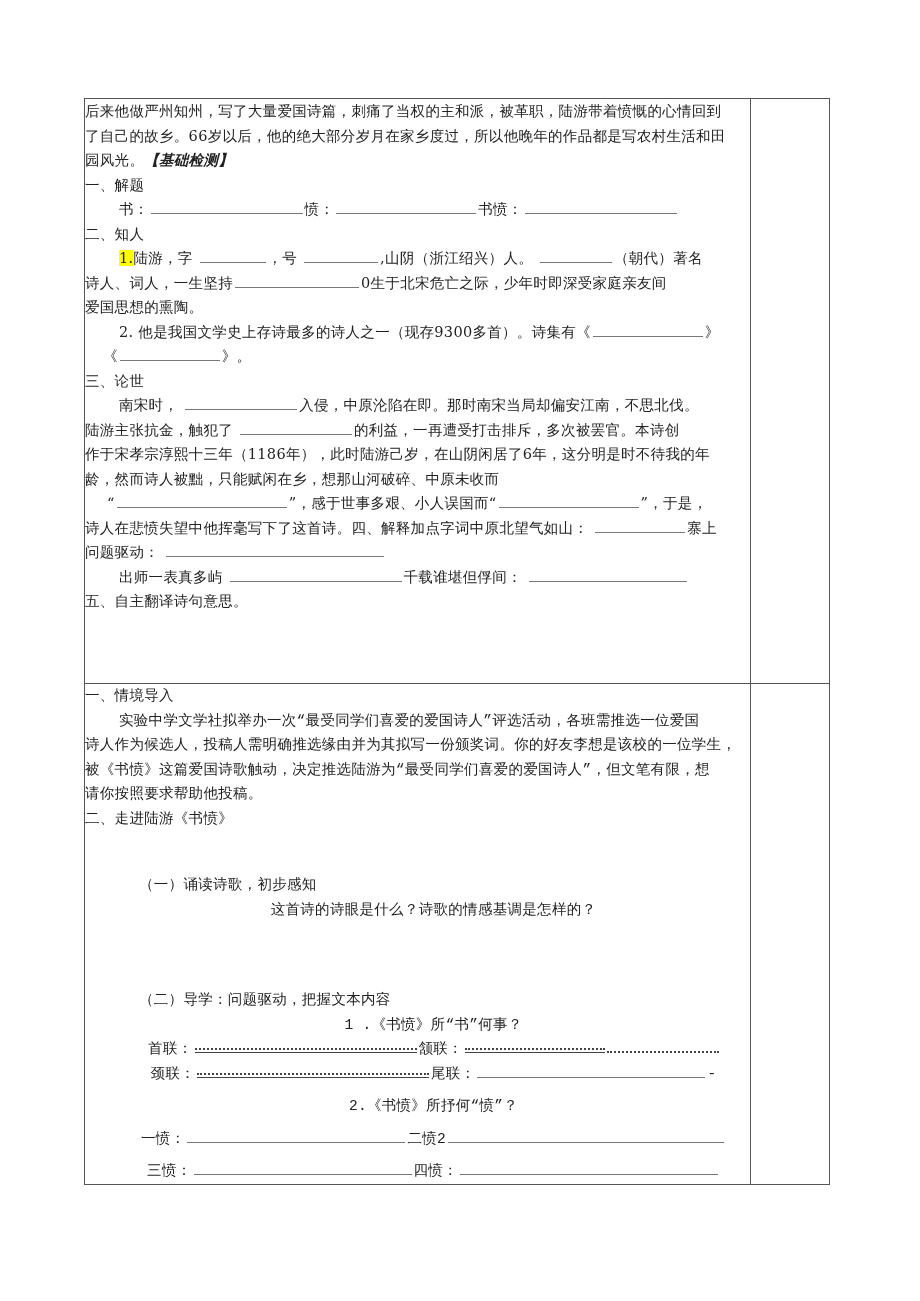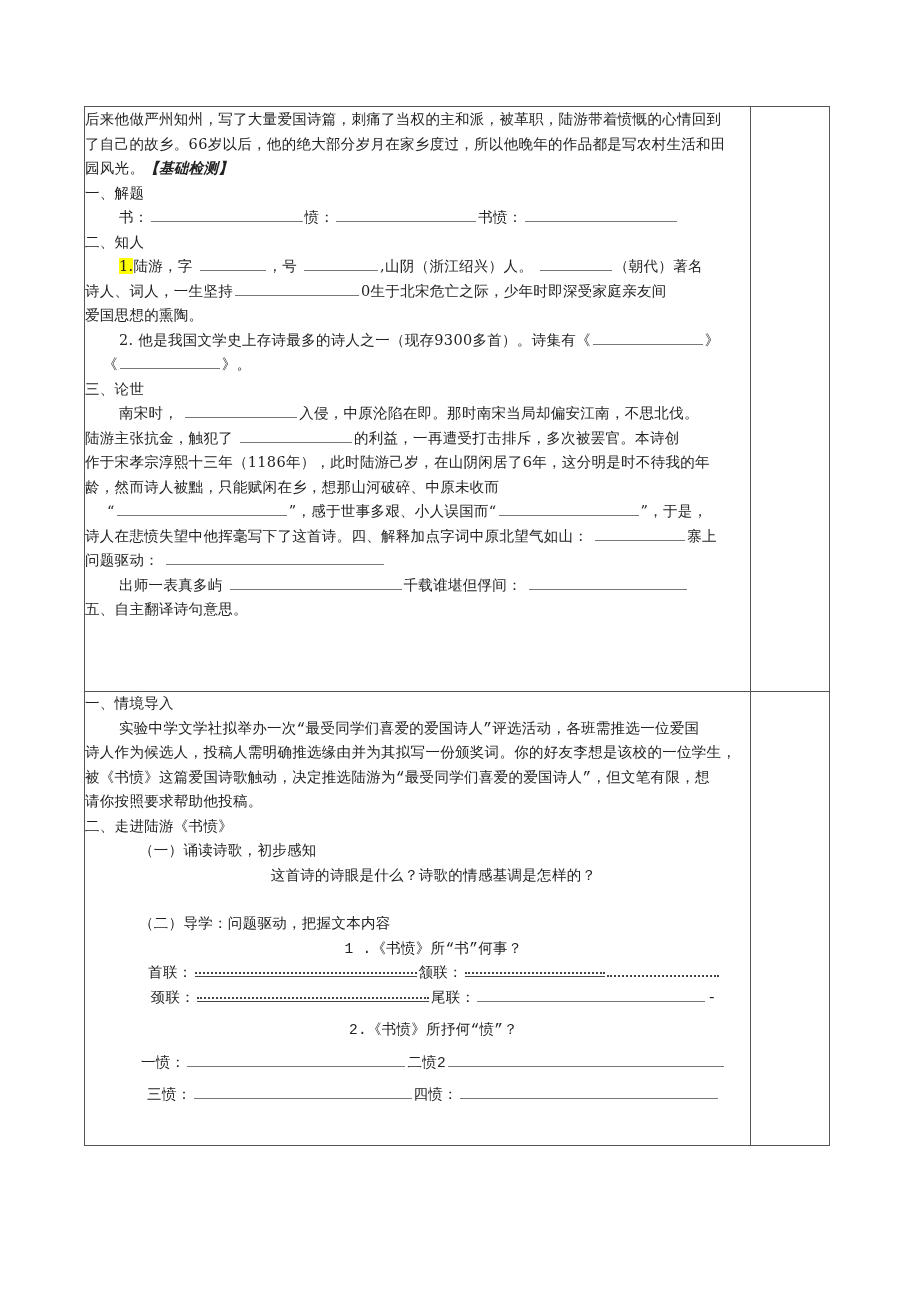--- a/index.html
+++ b/index.html
@@ -1,27 +1,27 @@
 <!DOCTYPE html>
 <html><head>
 <meta charset="utf-8">
 <style>
   html, body { margin: 0; padding: 0; background: #ffffff; }
   body { width: 920px; height: 1301px; position: relative; font-family: "DejaVu Serif", "Liberation Serif", serif; color: #222; }
-  .page { position: absolute; left: 84px; top: 106px; width: 678px; }
+  .page { position: absolute; left: 84px; top: 98px; width: 678px; }
   table.sheet { border-collapse: collapse; width: 744px; table-layout: fixed; }
   table.sheet td { border: 1px solid #555; vertical-align: top; padding: 0; }
   td.main { width: 665px; }
   td.side { width: 78px; }
   .cell-top { height: 584px; }
   .cell-title { height: 42px; text-align: center; vertical-align: middle !important; }
   .cell-bottom { height: 453px; font-family: Liberation Mono, monospace; }
   .line { font-size: 14.5px; line-height: 24.5px; white-space: nowrap; letter-spacing: 0.3px; }
   .indent { padding-left: 34px; }
-  .indent2 { padding-left: 54px; }
+  .indent2 { padding-left: 54px; margin-top: 42px; }
   .indent-s { padding-left: 32px; text-align: center; }
   .blank { display: inline-block; border-bottom: 1px solid #777; height: 15px; vertical-align: baseline; margin: 0 2px; }
   .dotted { display: inline-block; border-bottom: 1px solid #444; height: 15px; vertical-align: baseline; margin: 0 2px; position: relative; }
   .dotted::after { content: ""; position: absolute; left: 0; right: 0; bottom: 2px; border-bottom: 2px dotted #444; }
   .dots-only { display: inline-block; border-bottom: 2px dotted #444; height: 13px; vertical-align: baseline; }
   .hl { background: #ffff00; }
   .bold { font-weight: bold; font-style: italic; }
   .title { font-size: 24px; font-family: "DejaVu Sans", "Liberation Sans", sans-serif; color: #111; letter-spacing: 1px; }
   .gap { height: 24px; }
 </style>

